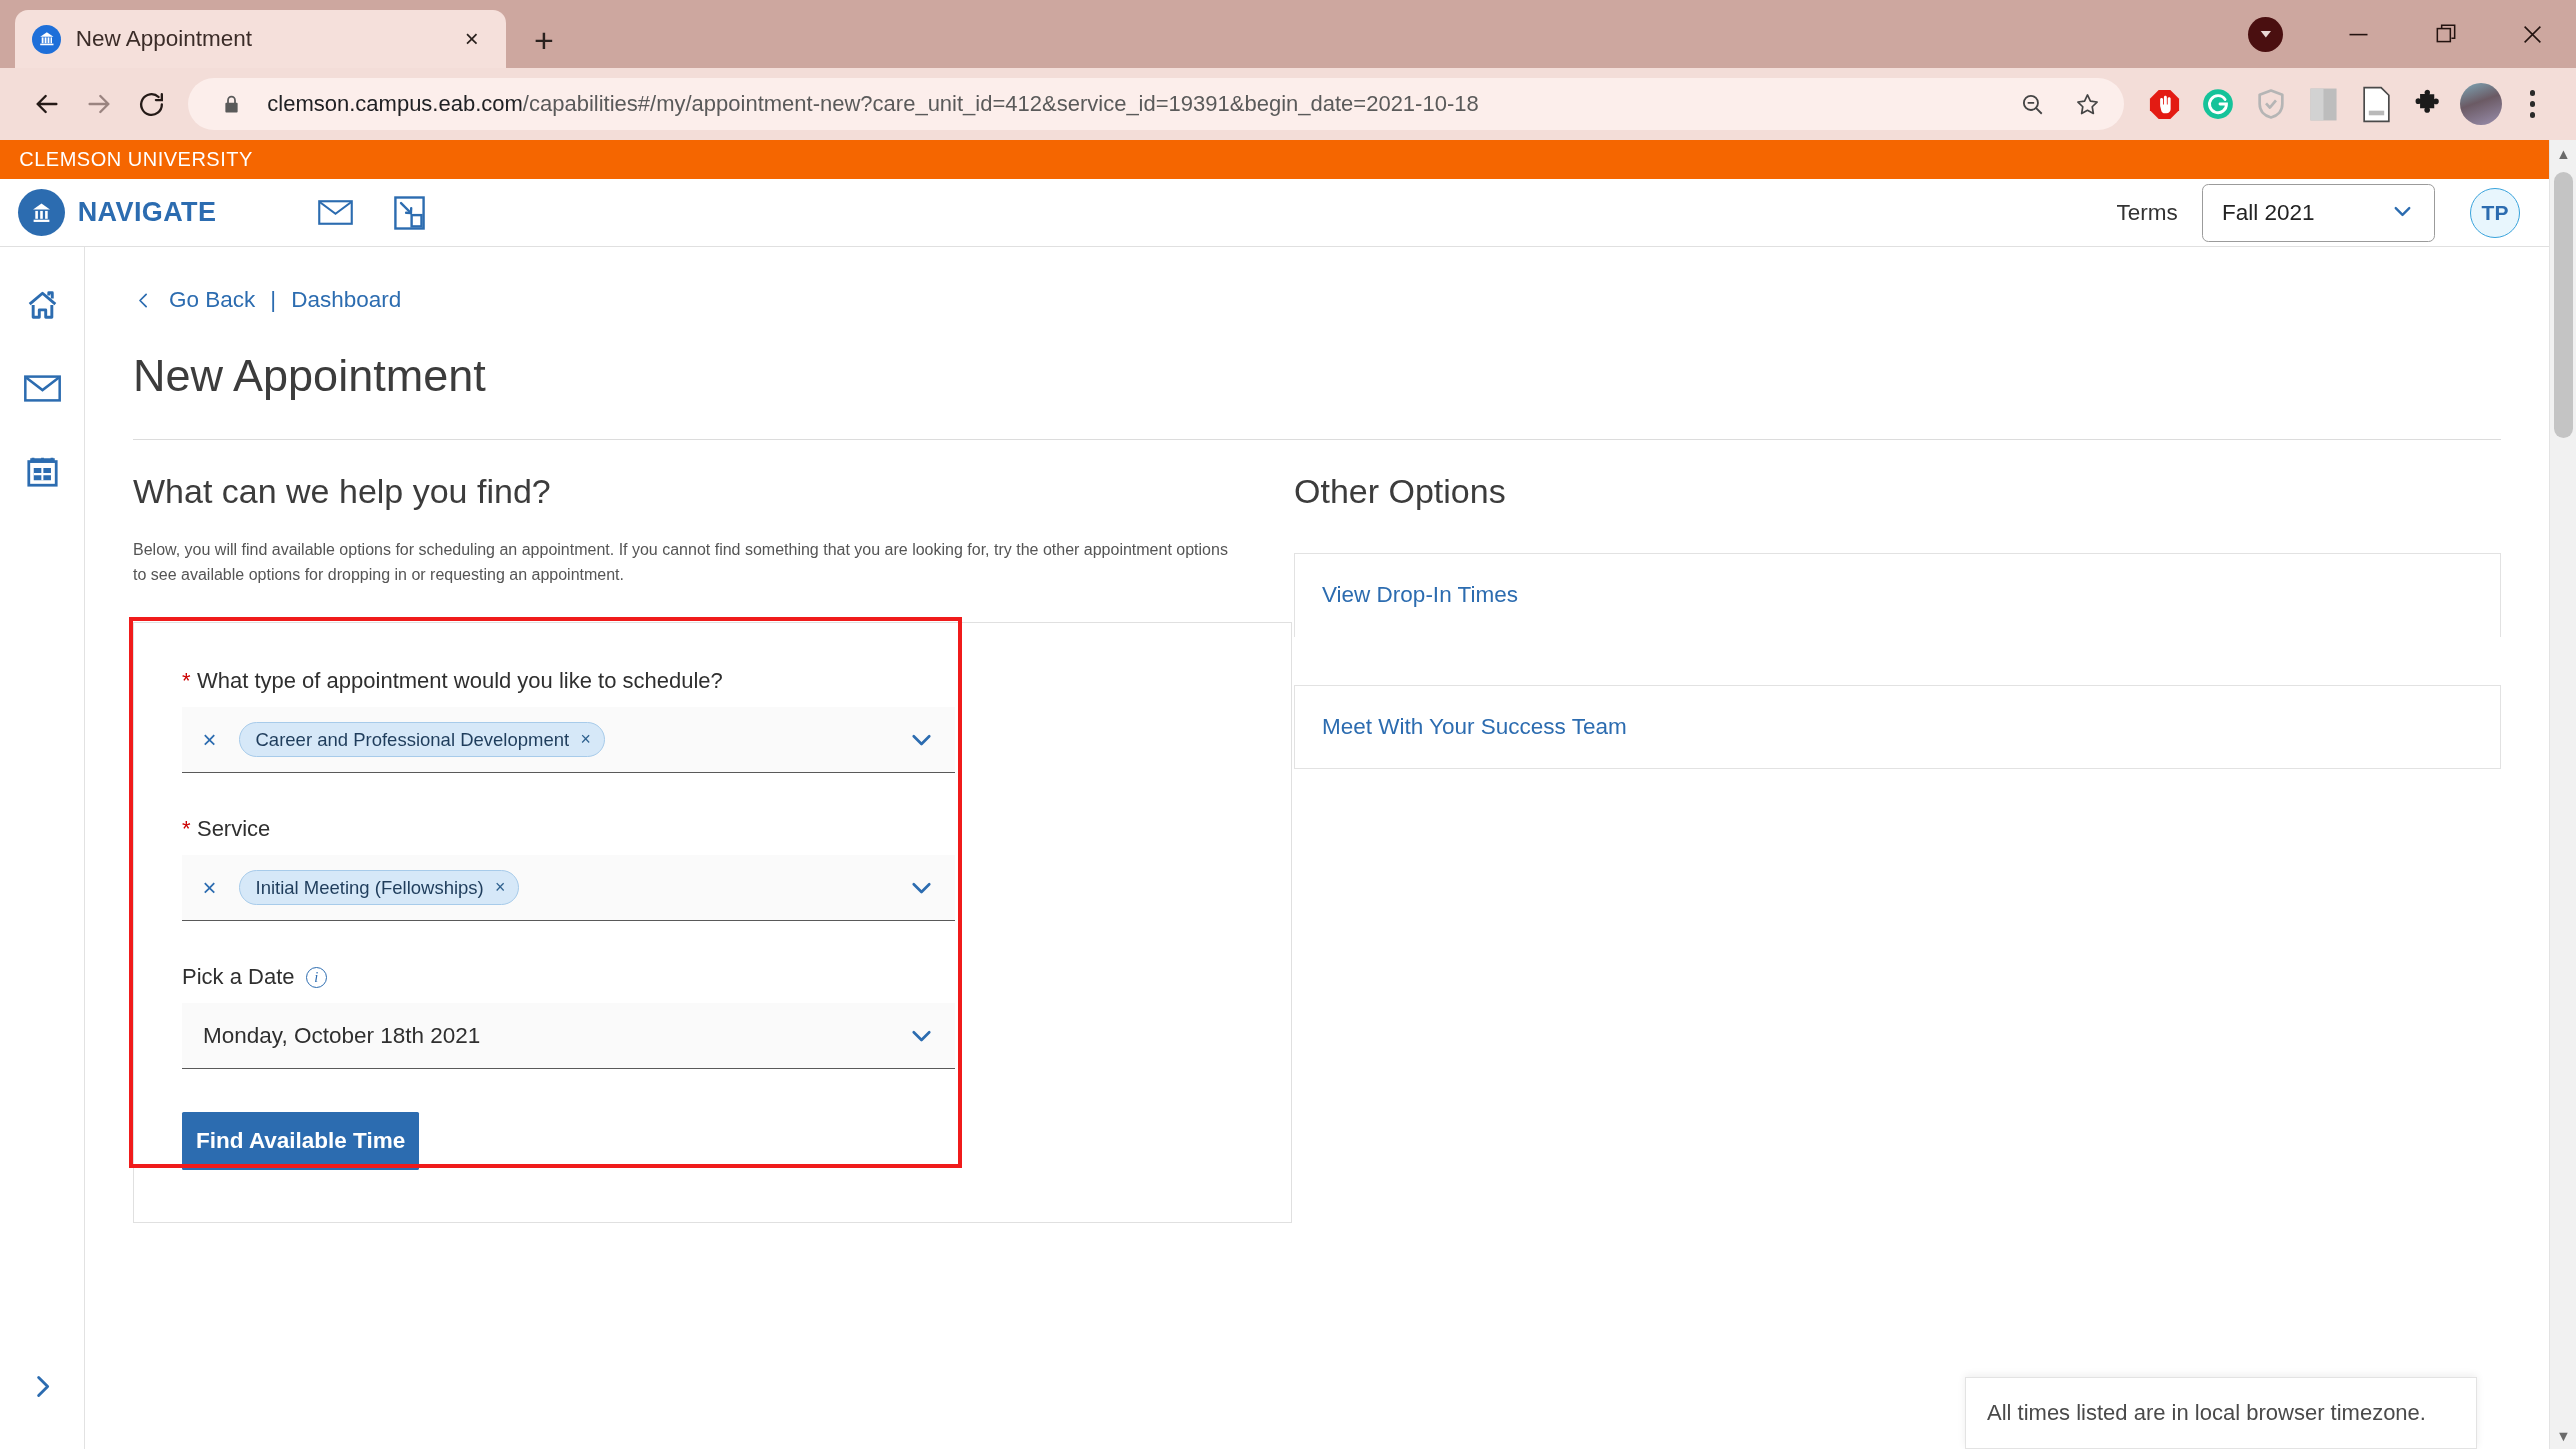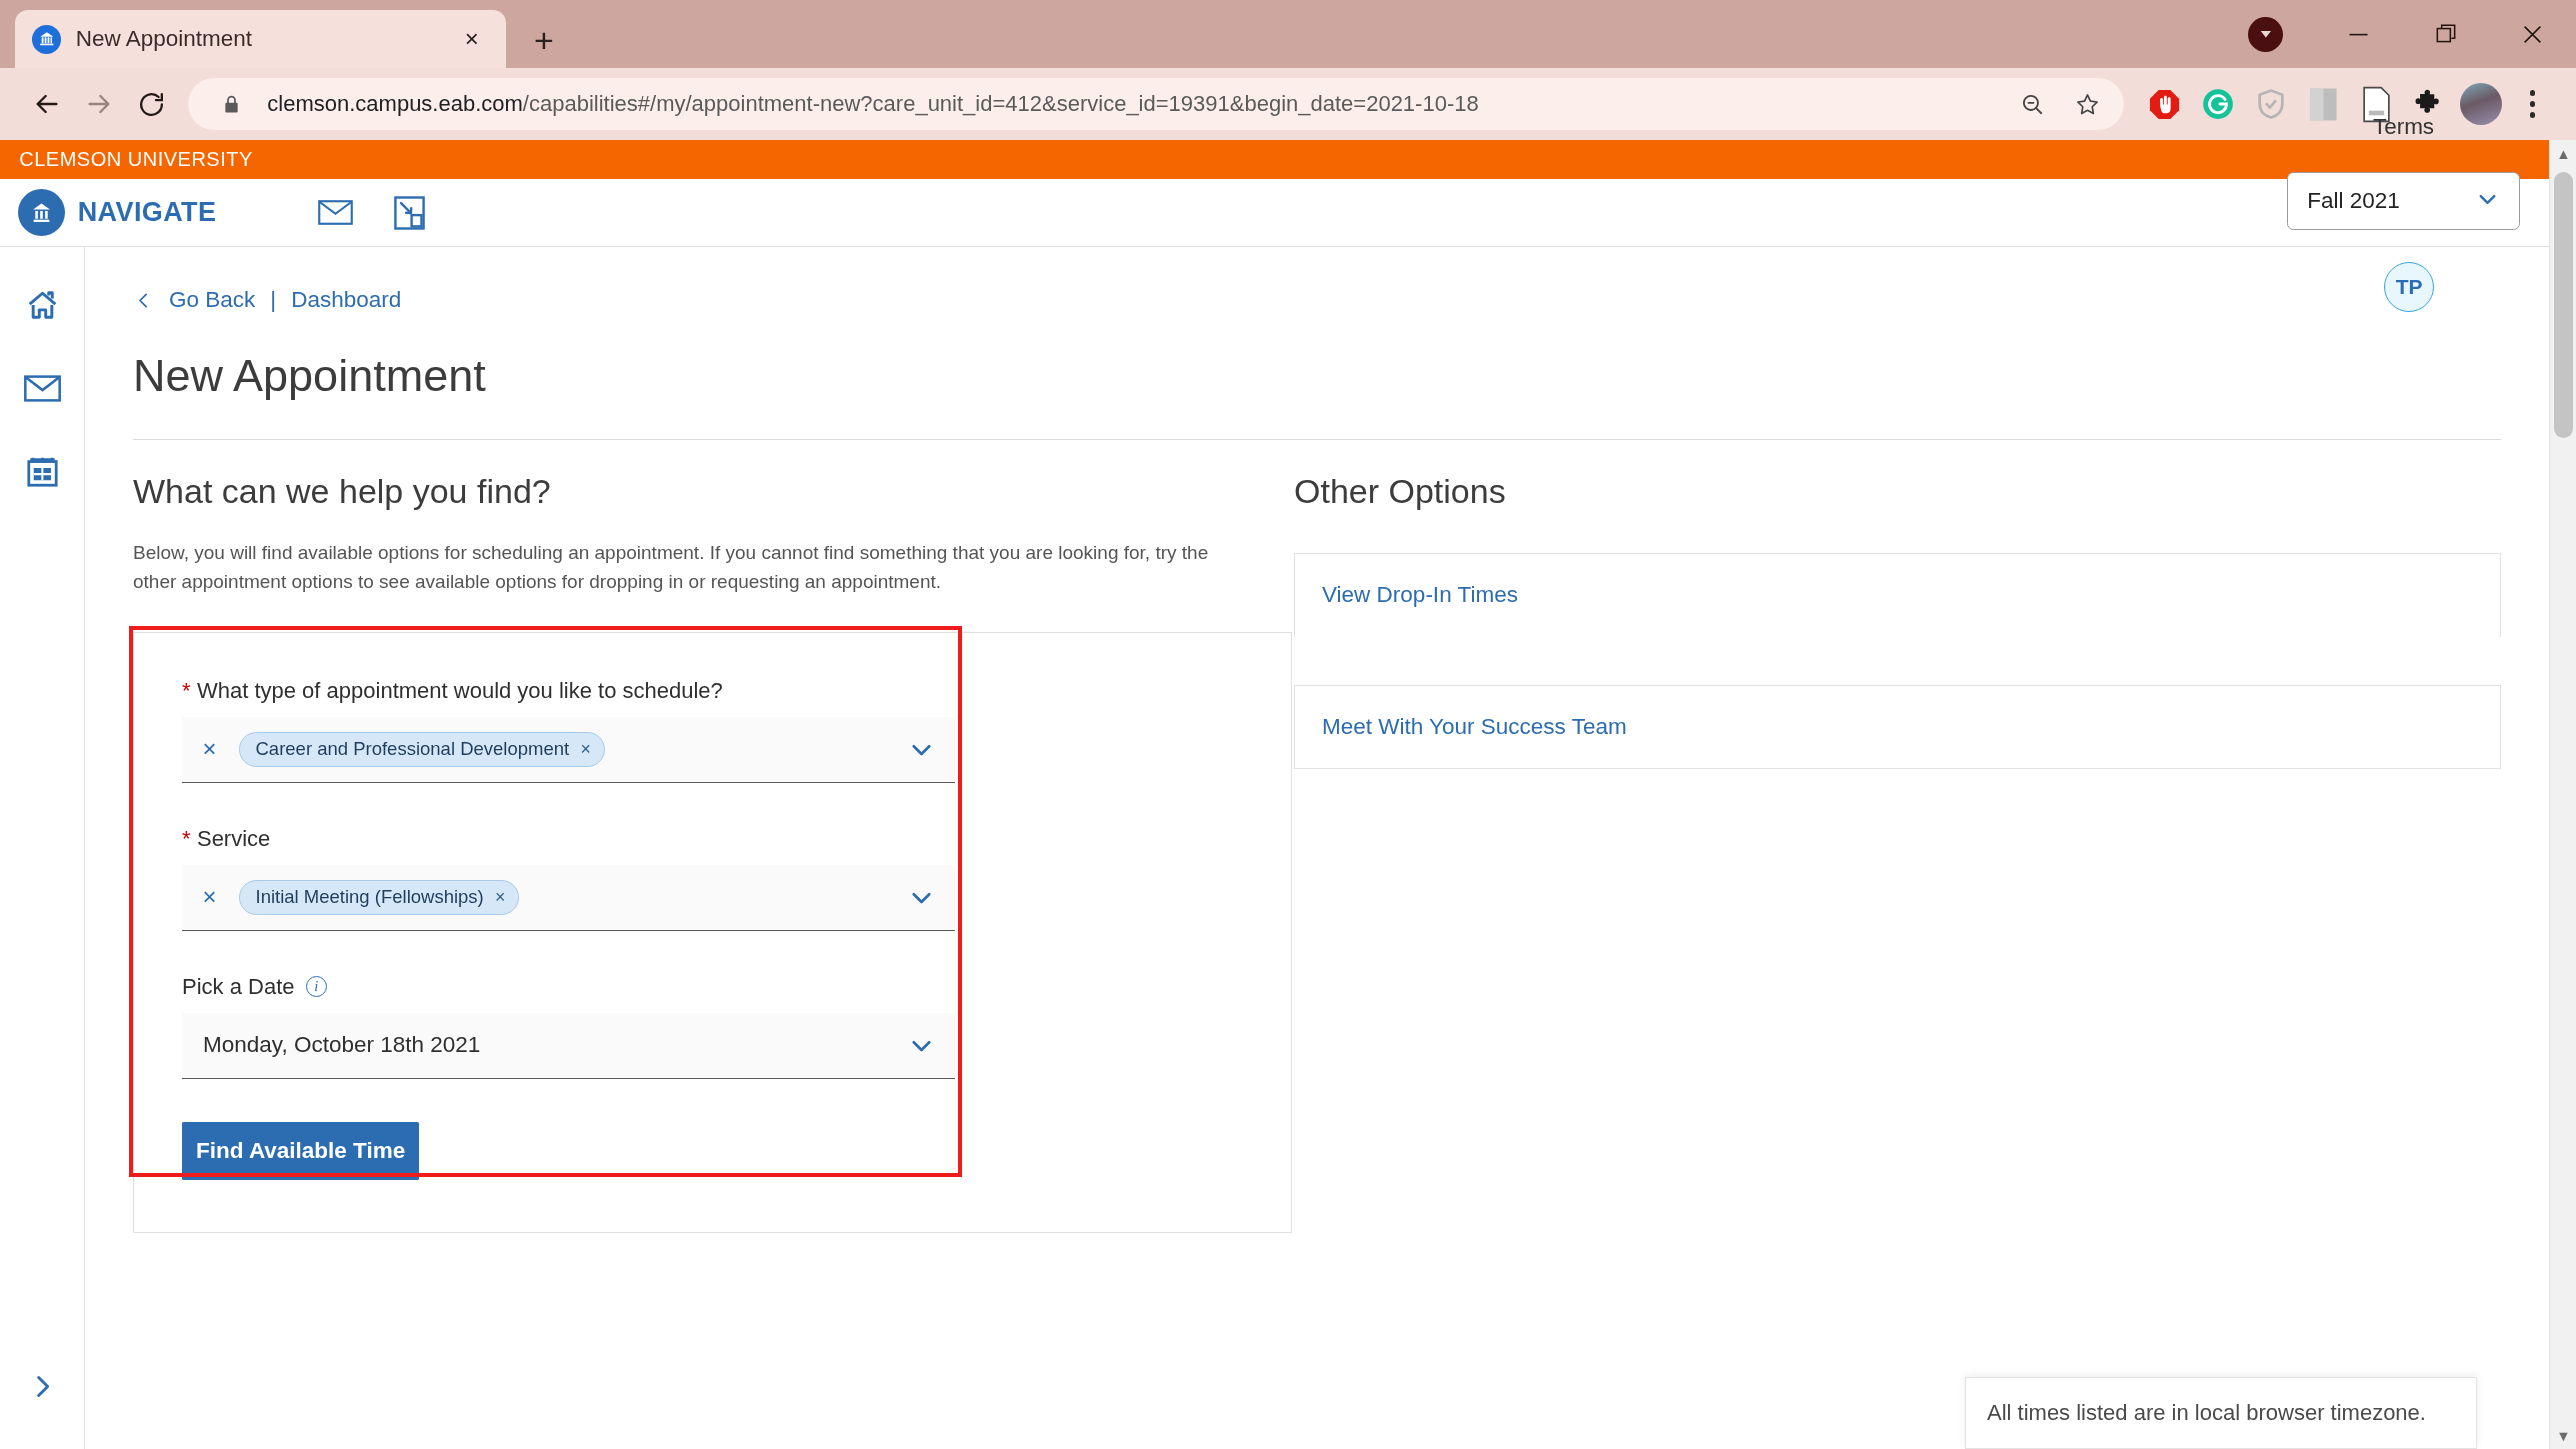--- a/index.html
+++ b/index.html
@@ -190,21 +190,21 @@
     width: 47px; height: 47px;
     border-radius: 50%;
     background: #2c6cb0;
     display: flex; align-items: center; justify-content: center;
   }
   .brand-text {
     font-size: 27px; font-weight: bold; color: #2c6cb0; letter-spacing: 0.4px;
   }
   .hdr-icons { display: flex; align-items: center; gap: 29px; margin-left: 97px; }
   .hdr-icon { width: 45px; height: 45px; display:flex;align-items:center;justify-content:center; color:#2c6cb0; }
-  .hdr-right { margin-left: auto; display: flex; align-items: center; gap: 32px; flex-direction: column; }
+  .hdr-right { margin-left: auto; display: flex; align-items: center; gap: 24px; }
   .terms-label { font-size: 22.5px; color: #333; }
   .terms-select {
     width: 233px; height: 58px;
     border: 0.8px solid #9b9b9b;
     border-radius: 6.4px;
     display: flex; align-items: center; justify-content: space-between;
     padding: 0 17.7px 0 19.3px;
     background: #fff;
   }
   .terms-value { font-size: 22.5px; color: #232323; }
@@ -266,21 +266,21 @@
   .col-right { flex: 1; padding-right: 48px; min-width:0; }
 
   .section-h {
     font-size: 34px;
     color: #3c3c3c;
     font-weight: normal;
     margin-bottom: 27px;
   }
   .section-h.right { margin-bottom: 42px; }
   .blurb {
-    font-size: 19px;
+    font-size: 16px;
     color: #555;
     line-height: 1.55;
     max-width: 1159px;
     margin-bottom: 35px;
   }
 
   
   .form-wrap { position: relative; width: 1159px; }
   .form-card {
     border: 0.8px solid #e0e0e0;

